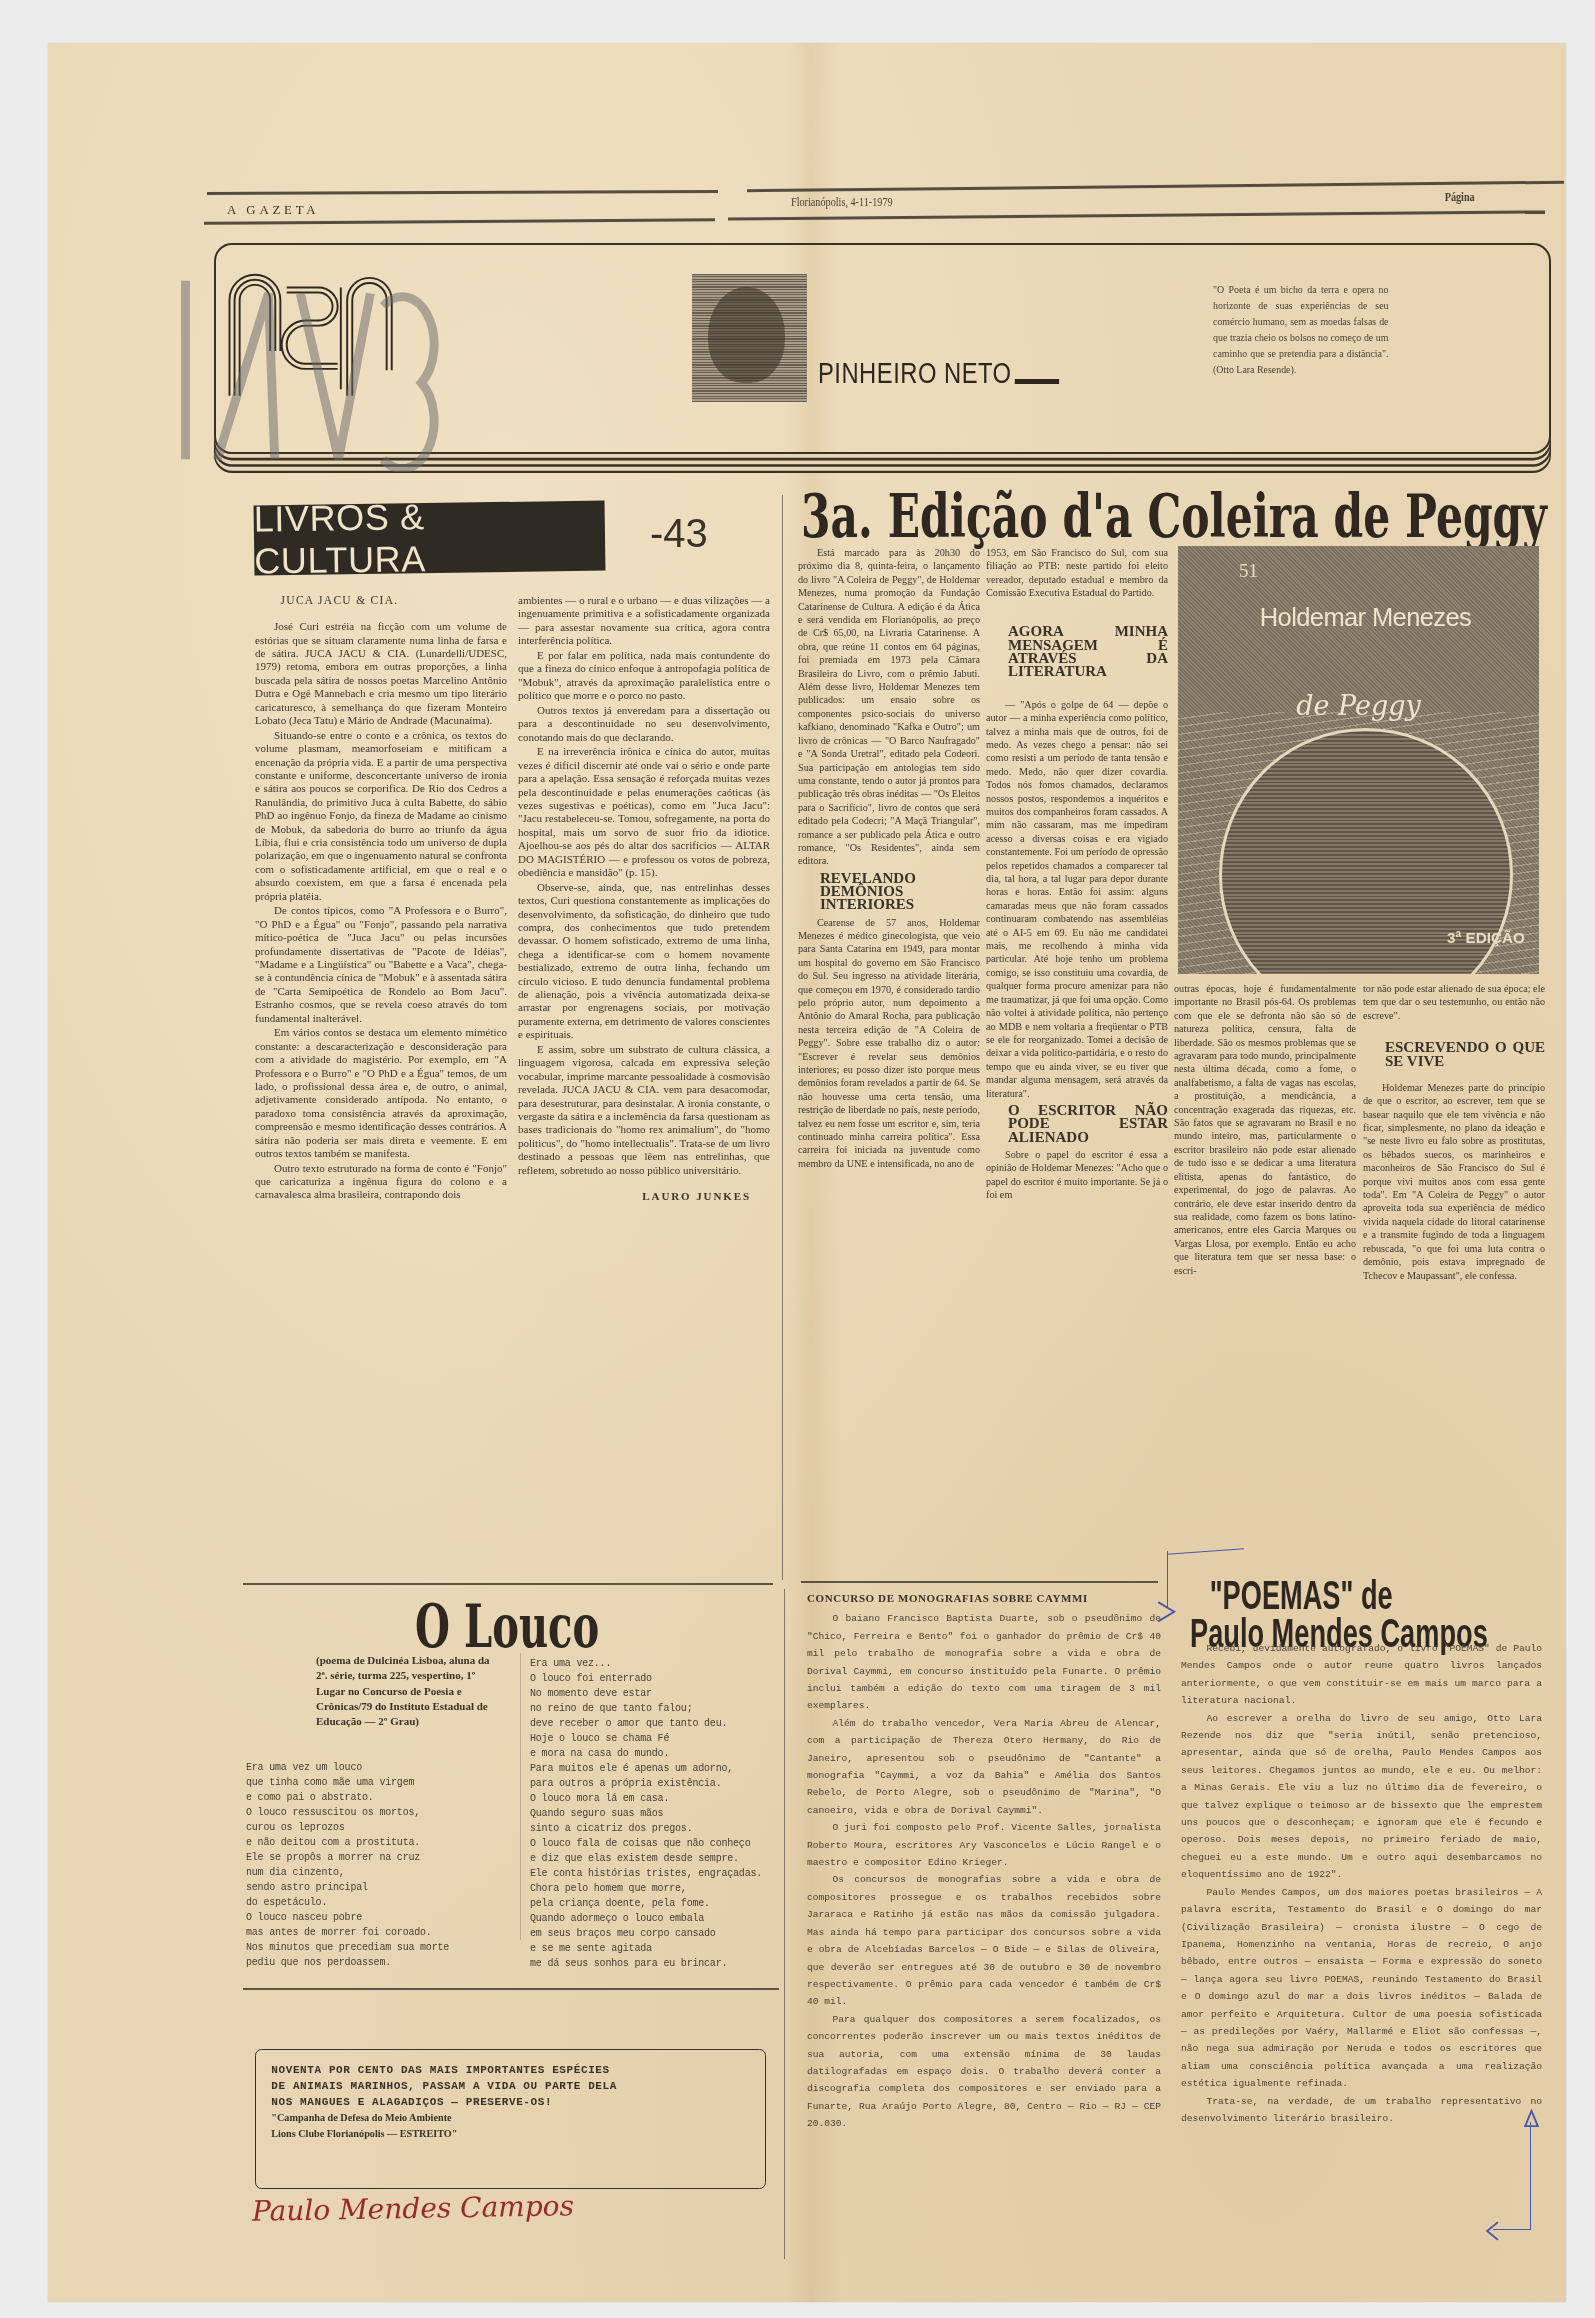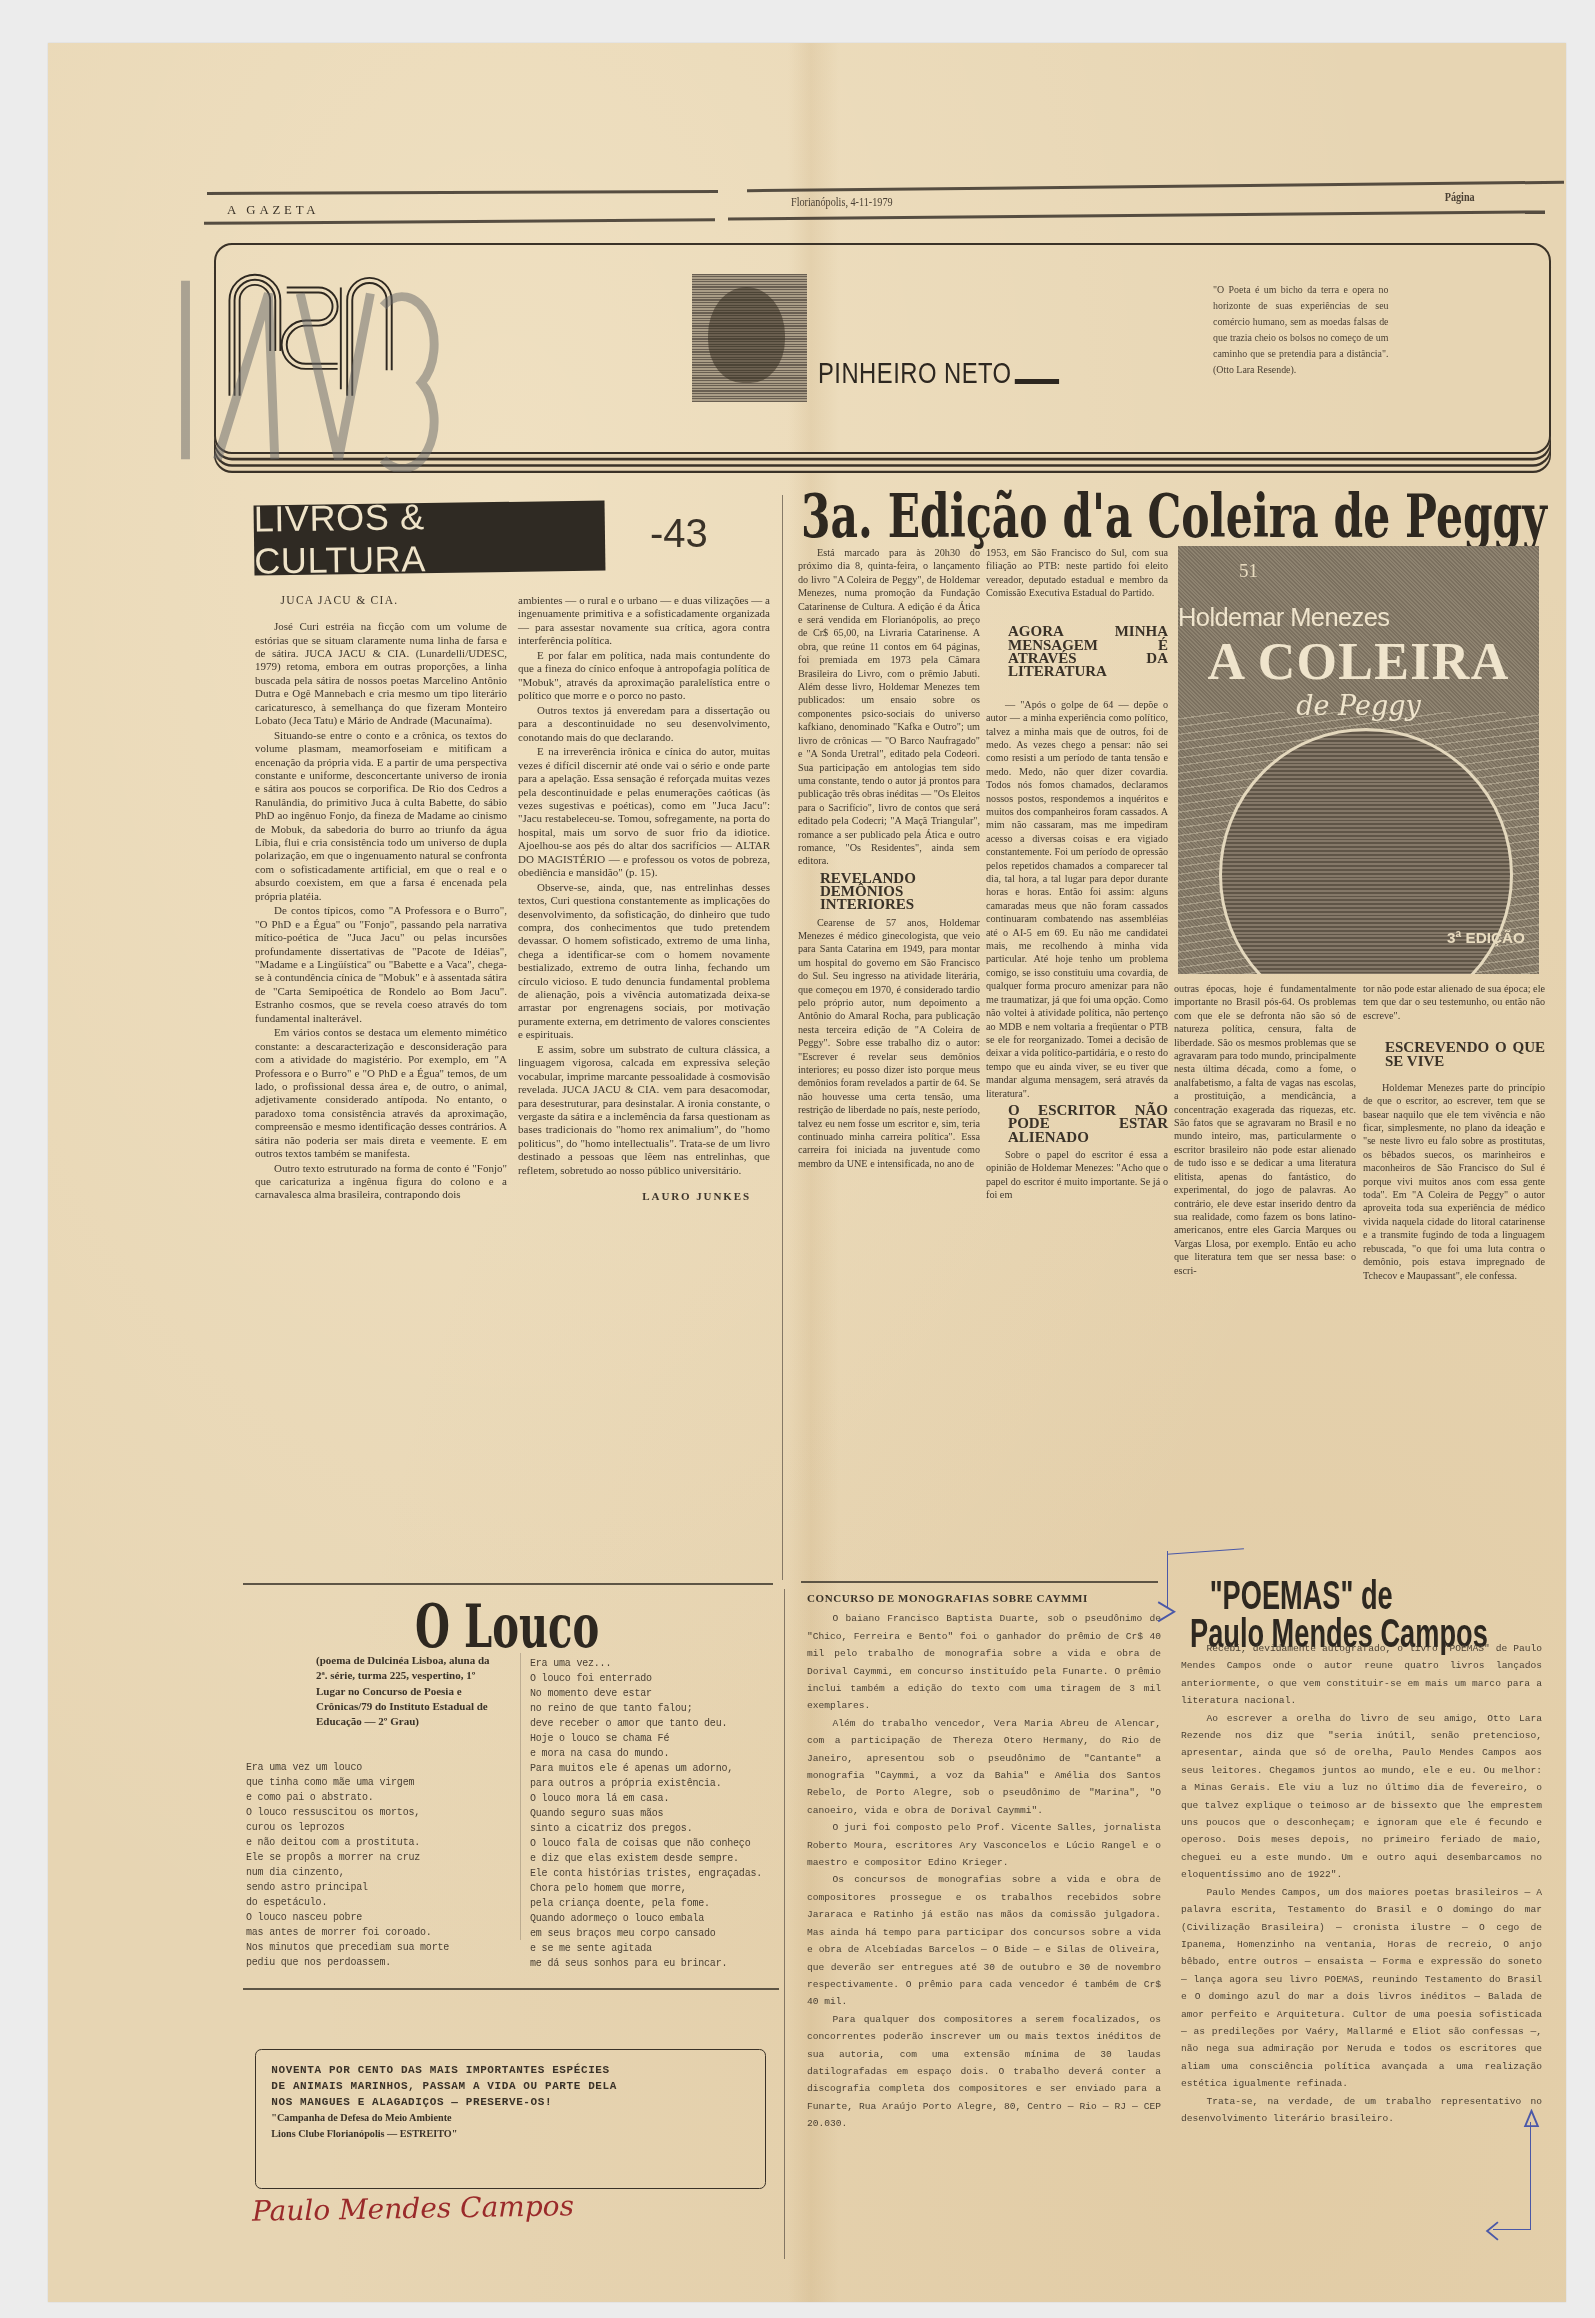--- a/index.html
+++ b/index.html
@@ -69,21 +69,21 @@
   .vline { position: absolute; width: 1.3px; background: #5a5044; opacity: .7; }
   .hline { position: absolute; height: 1.9px; background: #3b342b; opacity: .8; }
 
   
   .cover {
     position: absolute; left: 1178px; top: 546px; width: 361px; height: 428px;
     background: repeating-linear-gradient(45deg, #7b705f 0 1.3px, #8e8370 1.3px 2.6px);
     overflow: hidden;
   }
   .cover .series { position: absolute; left: 61px; top: 14px; font-family: "Liberation Serif", serif; font-size: 19px; color: #e9dcc0; text-align: right; }
-  .cover .cauthor { position: absolute; left: 0; width: 100%; top: 57px; text-align: left; font-family: "Liberation Sans", sans-serif; font-size: 25.5px; color: #efe4cc; letter-spacing: -0.6px; }
+  .cover .cauthor { position: absolute; left: 0; width: 100%; top: 57px; text-align: center; font-family: "Liberation Sans", sans-serif; font-size: 25.5px; color: #efe4cc; letter-spacing: -0.6px; padding-left: 14px; }
   .cover .ctitle { position: absolute; left: 0; width: 100%; top: 86px; text-align: center; font-family: "Liberation Serif", serif; font-weight: bold; font-size: 52px; color: #efe4cc; letter-spacing: 1.3px; }
   .cover .csub { position: absolute; left: 0; width: 100%; top: 144px; text-align: center; font-family: "DejaVu Serif", serif; font-style: italic; font-size: 27px; color: #efe4cc; }
   .cover .circle { position: absolute; left: 41px; top: 182px; width: 294px; height: 294px; border-radius: 50%; border: 3.2px solid #e4d8bd; background: repeating-linear-gradient(0deg, #5f5547 0 1.9px, #847868 1.9px 3.8px); }
   .cover .stripes { position: absolute; left: 0; top: 166px; width: 100%; height: 268px; background: repeating-linear-gradient(-8deg, rgba(230,220,195,.35) 0 1.3px, rgba(0,0,0,0) 1.3px 7.7px); }
   .cover .edition { position: absolute; right: 14px; bottom: 29px; font-family: "Liberation Sans", sans-serif; font-weight: bold; font-size: 15.3px; color: #e9dcc0; text-align: center; line-height: 14px; }
 
   
   .poem-meta { font-family: "Liberation Serif", serif; font-weight: bold; font-size: 11px; line-height: 15.3px; color: #3a3228; }
   .poem { font-family: "Liberation Mono", monospace; font-size: 10px; line-height: 15px; color: #4a4034; white-space: pre; letter-spacing: -0.2px; }
 
@@ -178,21 +178,20 @@
   <p>— "Após o golpe de 64 — depõe o autor — a minha experiência como político, talvez a minha mais que de outros, foi de medo. As vezes chego a pensar: não sei como resisti a um período de tanta tensão e medo. Medo, não quer dizer covardia. Todos nós fomos chamados, declaramos nossos postos, respondemos a inquéritos e muitos dos companheiros foram cassados. A mim não cassaram, mas me impediram acesso a diversas coisas e era vigiado constantemente. Foi um período de opressão pelos repetidos chamados a comparecer tal dia, tal hora, a tal lugar para depor durante horas e horas. Então foi assim: alguns camaradas meus que não foram cassados continuaram combatendo nas assembléias até o AI-5 em 69. Eu não me candidatei mais, me recolhendo à minha vida particular. Até hoje tenho um problema comigo, se isso constituiu uma covardia, de qualquer forma procuro amenizar para não me traumatizar, já que foi uma opção. Como não voltei à atividade política, não pertenço ao MDB e nem voltaria a freqüentar o PTB se ele for reorganizado. Tomei a decisão de deixar a vida político-partidária, e o resto do tempo que eu ainda viver, se eu tiver que mandar alguma mensagem, será através da literatura".</p>
   <div class="sub-h">O ESCRITOR NÃO PODE ESTAR ALIENADO</div>
   <p>Sobre o papel do escritor é essa a opinião de Holdemar Menezes: "Acho que o papel do escritor é muito importante. Se já o foi em</p>
 </div>
 
 <div class="cover">
   <div class="stripes"></div>
   <div class="circle"></div>
   <div class="series">51</div>
   <div class="cauthor">Holdemar Menezes</div>
-  <div class="ctitle">A COLEIRA</div>
   <div class="csub">de Peggy</div>
   <div class="edition">3ª EDIÇÃO</div>
 </div>
 
 <div class="abs body-text" style="left:1174px;top:982px;width:182px;font-size:10.2px;">
   <p style="text-indent:0">outras épocas, hoje é fundamentalmente importante no Brasil pós-64. Os problemas com que ele se defronta não são só de natureza política, censura, falta de liberdade. São os mesmos problemas que se agravaram para todo mundo, principalmente nesta última década, como a fome, o analfabetismo, a falta de vagas nas escolas, a prostituição, a mendicância, a concentração exagerada das riquezas, etc. São fatos que se agravaram no Brasil e no mundo inteiro, mas, particularmente o escritor brasileiro não pode estar alienado de tudo isso e se dedicar a uma literatura elitista, apenas do fantástico, do experimental, do jogo de palavras. Ao contrário, ele deve estar inserido dentro da sua realidade, como fazem os bons latino-americanos, entre eles Garcia Marques ou Vargas Llosa, por exemplo. Então eu acho que literatura tem que ser nessa base: o escri-</p>
 </div>
 <div class="abs body-text" style="left:1363px;top:982px;width:182px;font-size:10.2px;">
   <p style="text-indent:0">tor não pode estar alienado de sua época; ele tem que dar o seu testemunho, ou então não escreve".</p>
   <div class="sub-h" style="margin:19px 0 12.8px;">ESCREVENDO O QUE SE VIVE</div>

